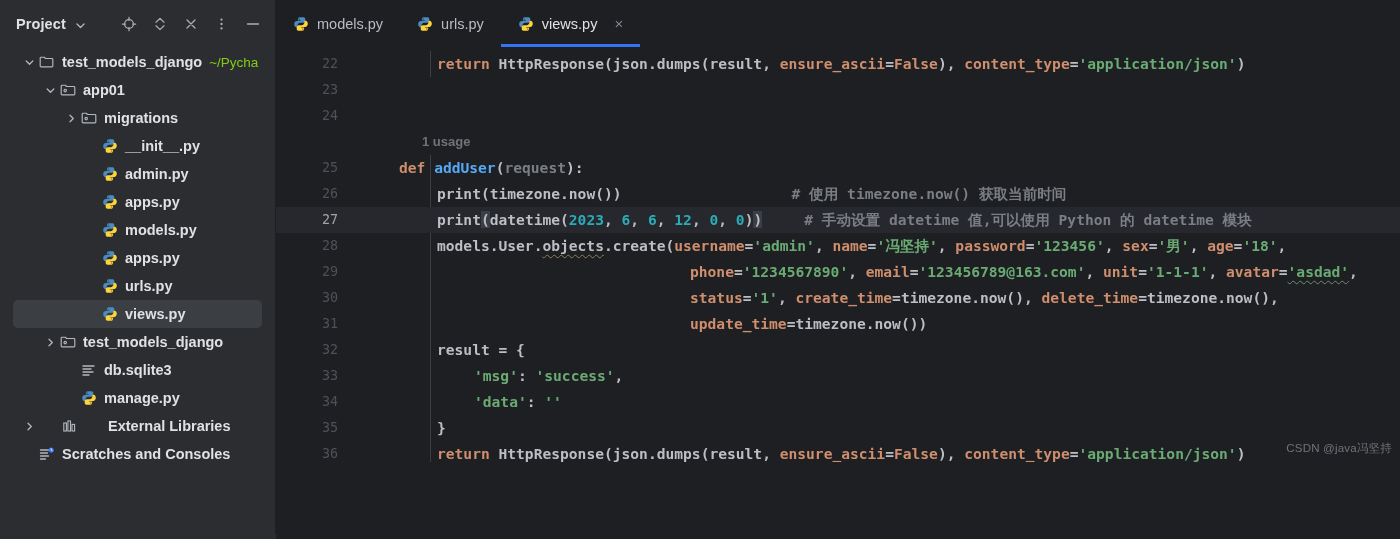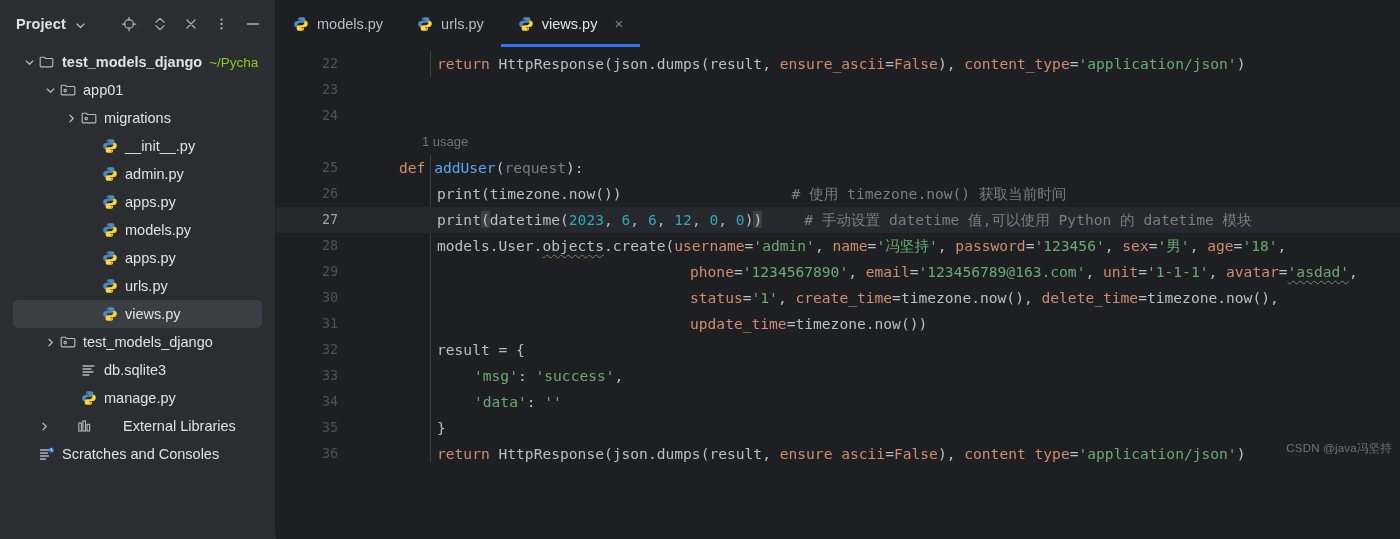--- a/index.html
+++ b/index.html
@@ -64,21 +64,21 @@
     border-radius: 5px;
     margin: 0 13px;
   }
   .row .arrow {
     width: 16px; height: 16px; flex: none;
     display: flex; align-items: center; justify-content: center;
     color: #b4b8bf;
   }
   .row .arrow.empty { visibility: hidden; }
   .row .ico { width: 19px; flex: none; display: flex; align-items: center; justify-content: center; margin-right: 6px; }
-  .row .label { font-size: 14.5px; }
+  .row .label { font-size: 14.5px; font-weight: bold; }
   .row .label.bold { font-weight: bold; }
   .row .sub { color: #84cc16; font-size: 13.5px; margin-left: 7px; }
 
   
   .pyicon { position: relative; width: 16px; height: 16px; display:block; }
 
   
   .editor-area { flex: 1; display: flex; flex-direction: column; background: #1e1f22; position: relative; }
   .tabbar {
     height: 47px; display: flex; align-items: stretch;
@@ -127,20 +127,21 @@
   .gutter .gl.cur { color: #a1a3a8; }
   .gutter .gl.blank { color: transparent; }
   .bulb {
     position: absolute; right: -19px; top: 5px;
     width: 15px; height: 16px;
   }
   .codecol {
     flex: 1; position: relative; padding-top: 4px;
     background: #1e1f22;
     overflow: hidden;
+    font-weight: bold;
   }
   .ln {
     height: 26px; line-height: 26px;
     white-space: pre;
     color: #bcbec4;
     position: relative;
     padding-left: 14px;
   }
   .ln.highlight { background: #26282e; }
   .ln.gline { color: #6f737a; font-size: 13px; font-family: "Liberation Sans", sans-serif; }
@@ -371,21 +372,21 @@
         <div class="row" style="padding-left: 63px;">
           <span class="arrow empty"></span>
           <span class="ico">
             <svg class="pyicon" width="16" height="16" viewBox="0 0 16 16">
               <path d="M7.8 1.2c-1.6 0-2.9.4-2.9 1.8v1.6h3v.5H3.8c-1.4 0-2.6 1-2.6 3.1 0 2 1.1 3 2.4 3h1v-1.8c0-1.4 1.2-2.6 2.6-2.6h2.9c1.2 0 2.2-.9 2.2-2.1V3c0-1.2-1-1.8-2.2-1.8H7.8zM6.2 2.4c.3 0 .6.3.6.6s-.3.6-.6.6-.6-.3-.6-.6.3-.6.6-.6z" fill="#4b8bbe"></path>
               <path d="M8.2 14.8c1.6 0 2.9-.4 2.9-1.8v-1.6h-3v-.5h4.1c1.4 0 2.6-1 2.6-3.1 0-2-1.1-3-2.4-3h-1v1.8c0 1.4-1.2 2.6-2.6 2.6H5.9c-1.2 0-2.2.9-2.2 2.1V13c0 1.2 1 1.8 2.2 1.8h2.3zm1.6-1.2c-.3 0-.6-.3-.6-.6s.3-.6.6-.6.6.3.6.6-.3.6-.6.6z" fill="#ffd43b"></path>
             </svg>
           </span>
           <span class="label">manage.py</span>
         </div>
-        <div class="row" style="padding-left: 36px; gap: 23px;">
+        <div class="row" style="padding-left: 21px; gap: 23px;">
           <span class="arrow">
             <svg width="11" height="11" viewBox="0 0 11 11">
               <path d="M4 2.2l3.3 3.3L4 8.8" fill="none" stroke="#b4b8bf" stroke-width="1.25" stroke-linecap="round" stroke-linejoin="round"></path>
             </svg>
           </span>
           <span class="ico">
             <svg width="15" height="14" viewBox="0 0 15 14">
               <rect x="1.8" y="4" width="2.6" height="8" fill="none" stroke="#b4b8bf" stroke-width="1.1"></rect>
               <rect x="5.9" y="2" width="2.6" height="10" fill="none" stroke="#b4b8bf" stroke-width="1.1"></rect>
               <rect x="10" y="5.4" width="2.6" height="6.6" fill="none" stroke="#b4b8bf" stroke-width="1.1"></rect>

